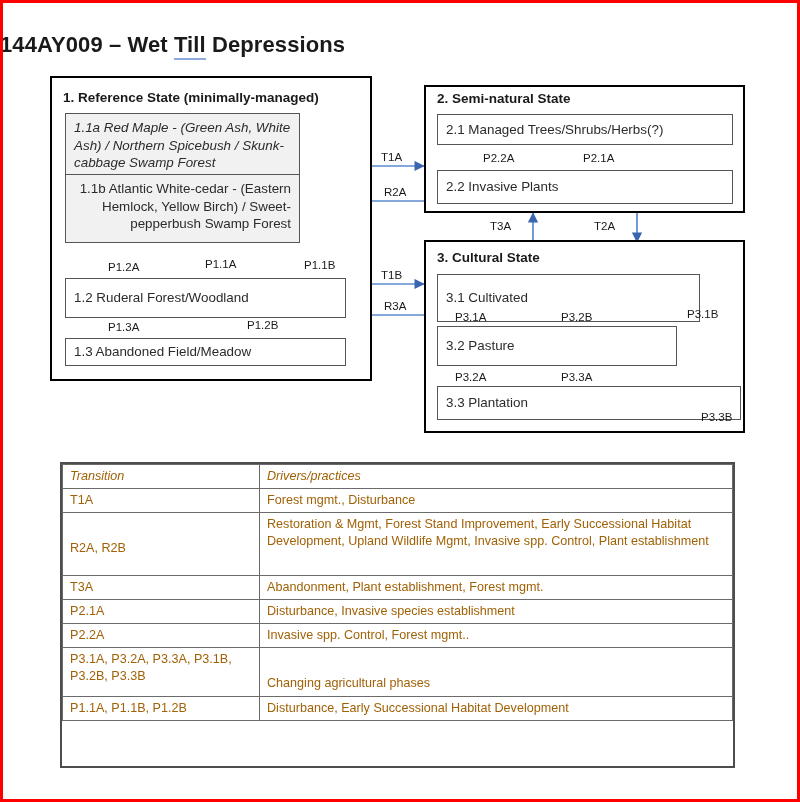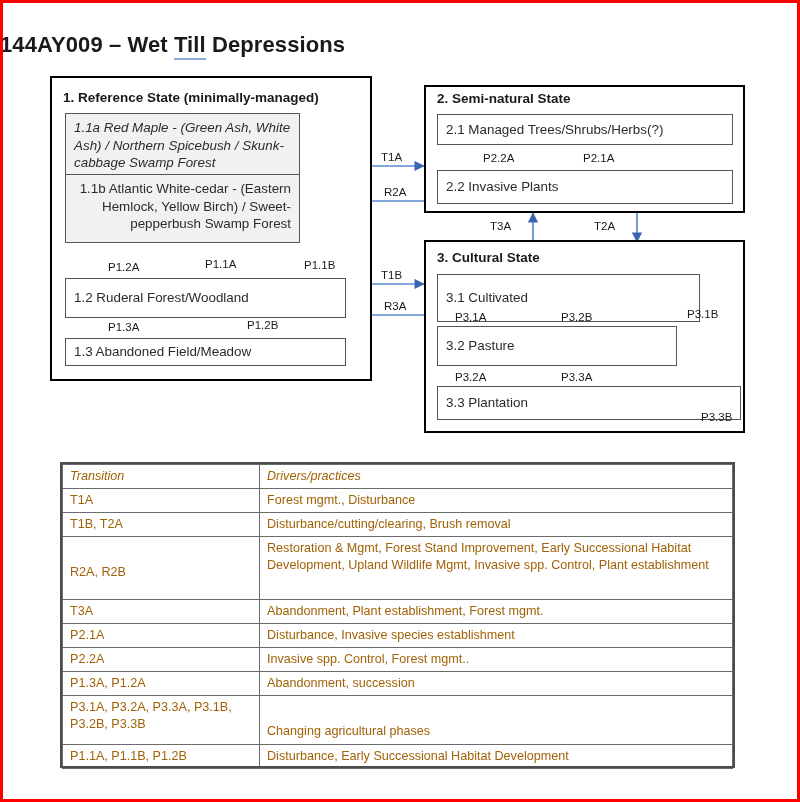--- a/index.html
+++ b/index.html
@@ -217,42 +217,34 @@
   <tbody>
     <tr class="hdr">
       <td class="c1">Transition</td>
       <td>Drivers/practices</td>
     </tr>
     <tr>
       <td class="c1">T1A</td>
       <td>Forest mgmt., Disturbance</td>
     </tr>
     <tr>
-      <td class="c1">T1B, T2A</td>
-      <td>Disturbance/cutting/clearing, Brush removal</td>
-    </tr>
-    <tr>
       <td class="c1 bot" style="padding-bottom:18px;">R2A, R2B</td>
       <td style="height:56px;">Restoration &amp; Mgmt, Forest Stand Improvement, Early Successional Habitat Development, Upland Wildlife Mgmt, Invasive spp. Control, Plant establishment</td>
     </tr>
     <tr>
       <td class="c1">T3A</td>
       <td>Abandonment, Plant establishment, Forest mgmt.</td>
     </tr>
     <tr>
       <td class="c1">P2.1A</td>
       <td>Disturbance, Invasive species establishment</td>
     </tr>
     <tr>
       <td class="c1">P2.2A</td>
       <td>Invasive spp. Control, Forest mgmt..</td>
-    </tr>
-    <tr>
-      <td class="c1">P1.3A, P1.2A</td>
-      <td>Abandonment, succession</td>
     </tr>
     <tr>
       <td class="c1" style="height:42px;">P3.1A, P3.2A, P3.3A, P3.1B, P3.2B, P3.3B</td>
       <td class="bot" style="padding-bottom:4px;">Changing agricultural phases</td>
     </tr>
     <tr>
       <td class="c1">P1.1A, P1.1B, P1.2B</td>
       <td>Disturbance, Early Successional Habitat Development</td>
     </tr>
   </tbody>

